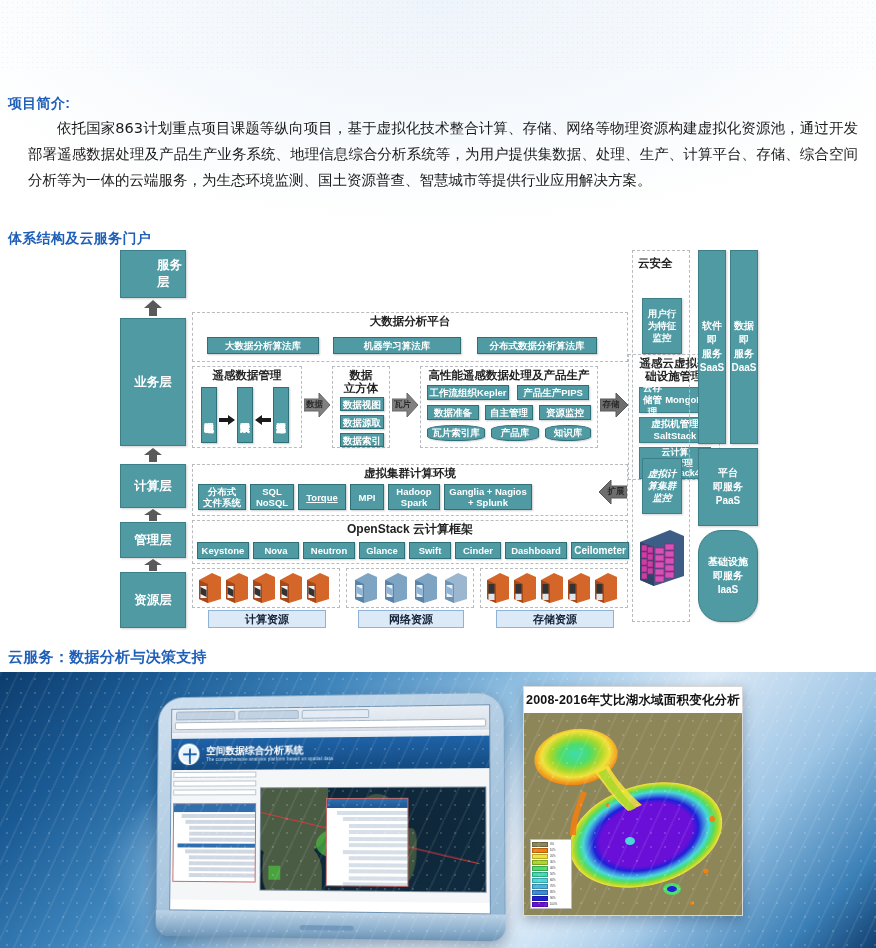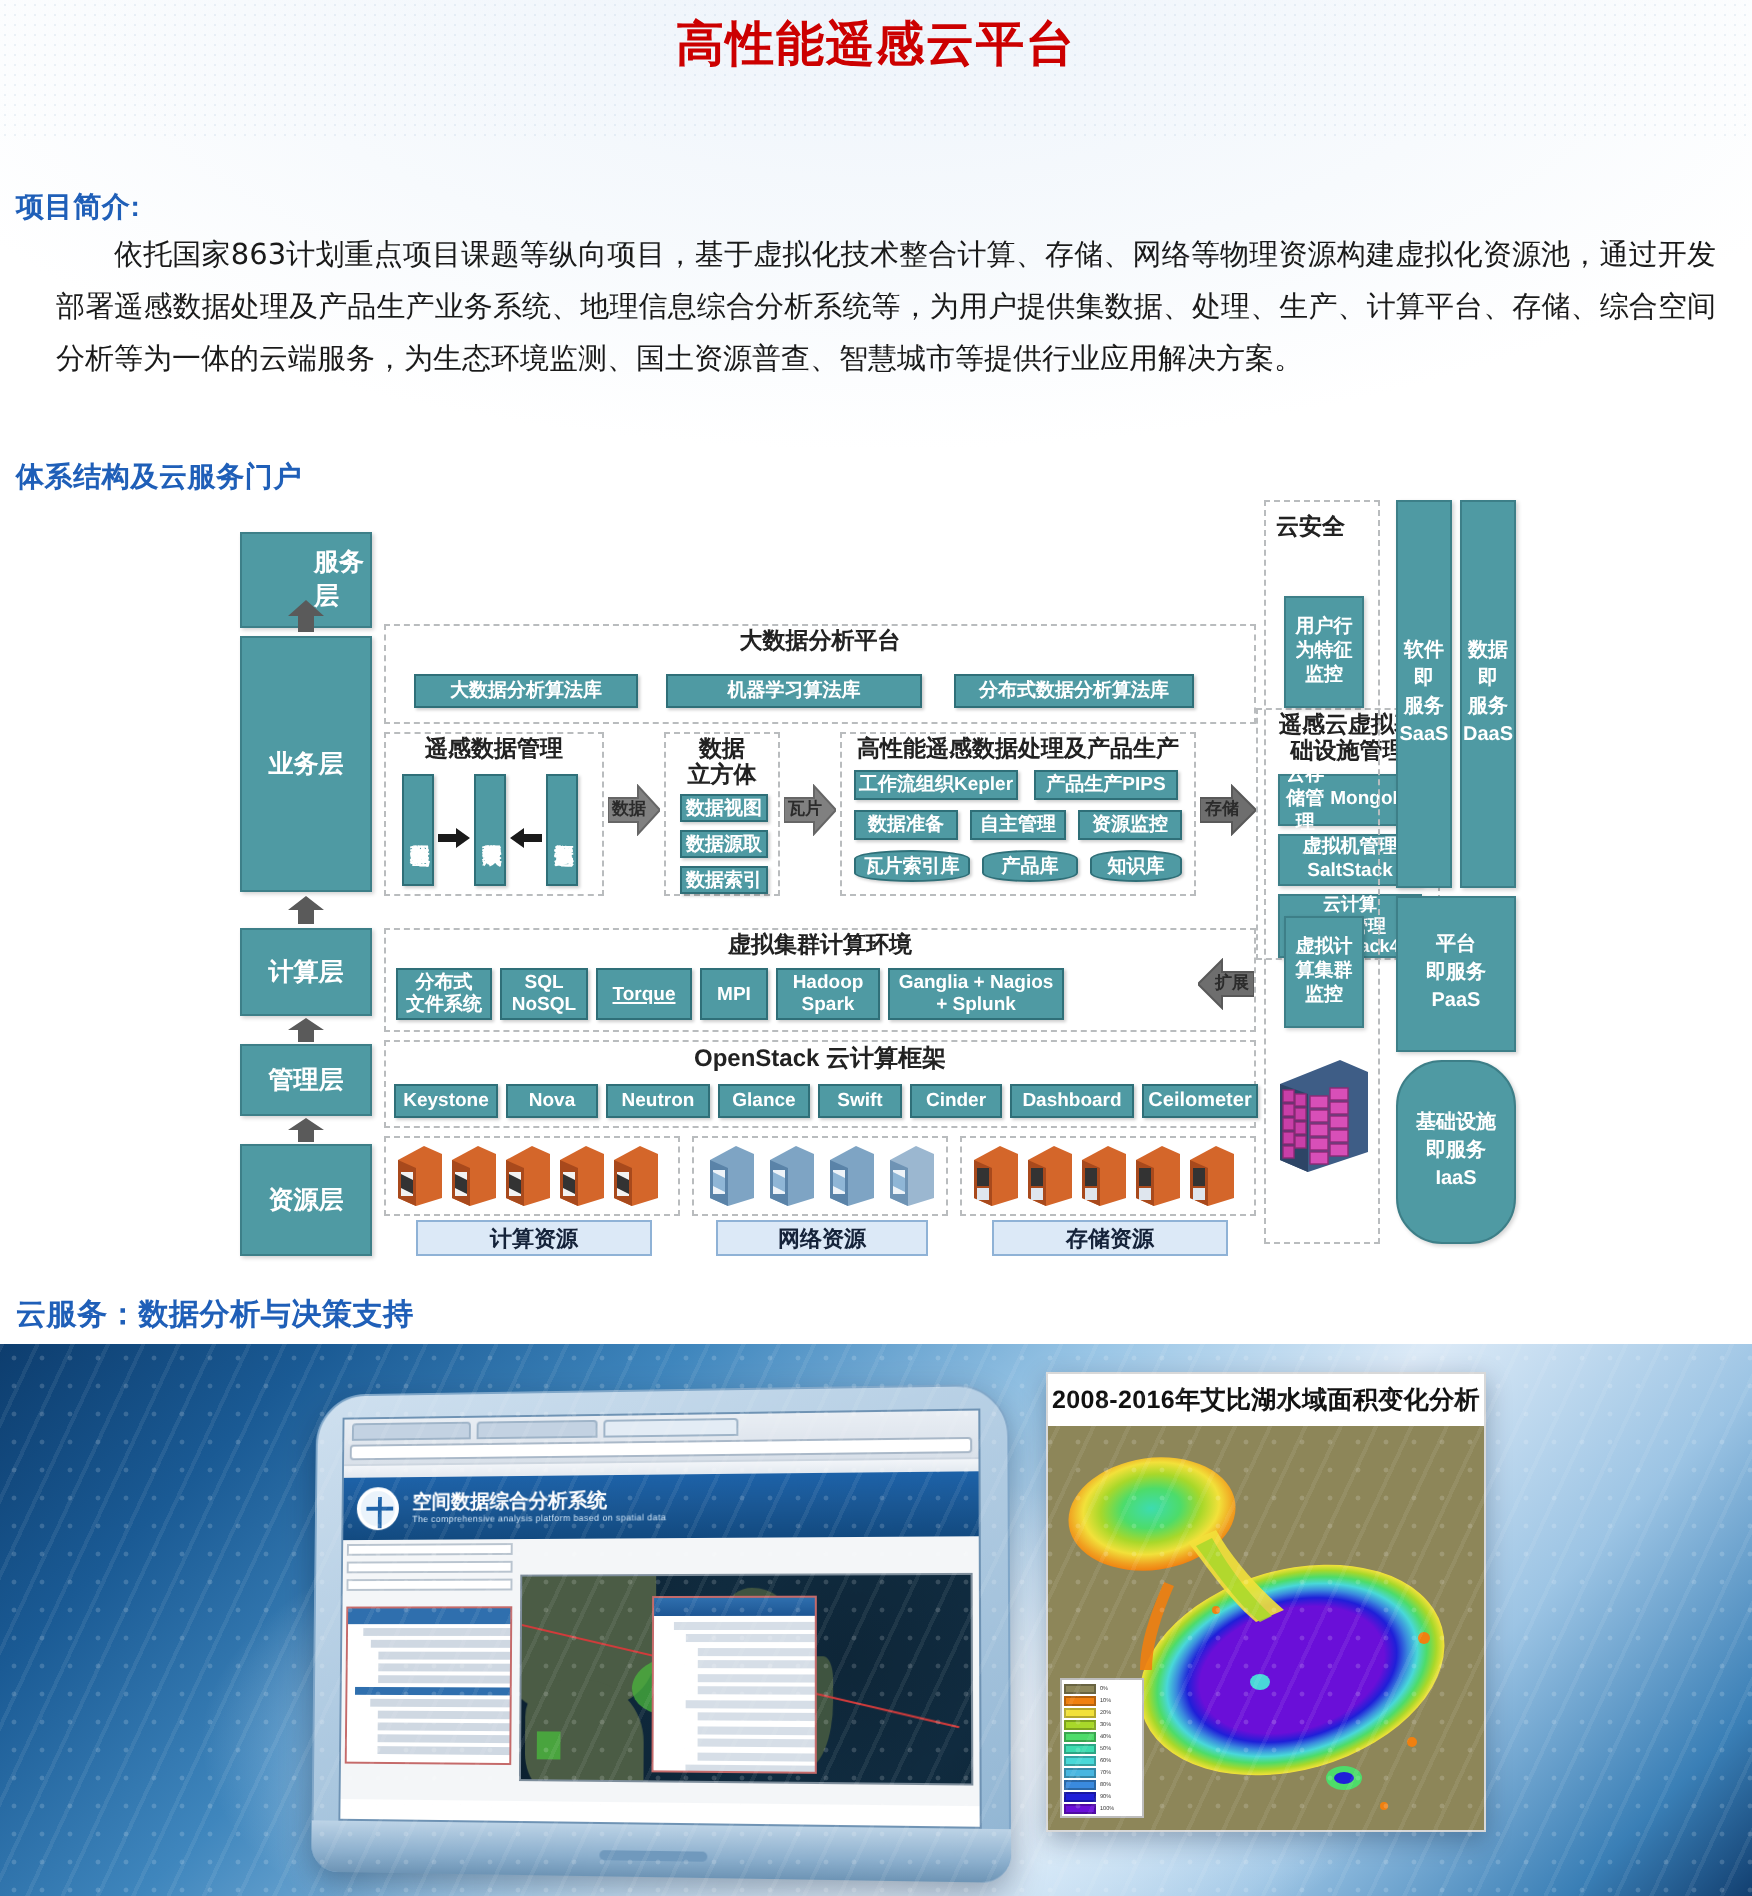--- a/index.html
+++ b/index.html
@@ -252,31 +252,30 @@
   }
   .lg-row { display:flex; align-items:center; height:6px; }
   .lg-sw { width:16px; height:5px; margin-right:2px; border:0.4px solid rgba(0,0,0,.25); }
   .lg-tx { font-size:2.8px; color:#333; }
 </style>
 </head>
 <body>
 
 <div id="page">
 
-  <div class="main-title">高性能遥感云平台</div>
 
   <div class="sec-head" id="intro-head">项目简介:</div>
   <div class="intro-body">依托国家863计划重点项目课题等纵向项目，基于虚拟化技术整合计算、存储、网络等物理资源构建虚拟化资源池，通过开发部署遥感数据处理及产品生产业务系统、地理信息综合分析系统等，为用户提供集数据、处理、生产、计算平台、存储、综合空间分析等为一体的云端服务，为生态环境监测、国土资源普查、智慧城市等提供行业应用解决方案。</div>
 
   <div class="sec-head" id="arch-head">体系结构及云服务门户</div>
 
   <div id="arch">
 
     <div class="layercol">
-      <div class="layerbox" style="top:16px;   height:48px;padding-left:36px;">服务层</div>
+      <div class="layerbox" style="top:0px;   height:48px;padding-left:36px;">服务层</div>
       <div class="uparrow" style="top:50px; height:16px;">
         <svg width="20" height="16" viewBox="0 0 20 16">
             <polygon points="10,0 19,8 14,8 14,16 6,16 6,8 1,8" fill="#5a5a5a"></polygon>
           </svg>
       </div>
       <div class="layerbox" style="top:68px;  height:128px;">业务层</div>
       <div class="uparrow" style="top:198px; height:14px;">
         <svg width="20" height="14" viewBox="0 0 20 14">
             <polygon points="10,0 19,7 14,7 14,14 6,14 6,7 1,7" fill="#5a5a5a"></polygon>
           </svg>
@@ -546,21 +545,21 @@
     <div class="rescap" style="left:376px; top:360px; width:118px; height:18px;">存储资源</div>
 
     <div class="panel" style="left:512px; top:0px; width:58px; height:372px; border-left:1px dashed #b9bcbe; background:transparent;">
     </div>
     <div class="vsec-title" style="left:518px; top:6px;">云安全</div>
     <div class="bigchip" style="left:522px; top:48px; width:40px; height:56px; flex-direction:column; font-size:9.5px; line-height:12px;">
       <span>用户行</span>
       <span>为特征</span>
       <span>监控</span>
     </div>
-    <div class="bigchip" style="left:522px; top:208px; width:40px; height:56px; flex-direction:column; font-size:9.5px; line-height:12px;">
+    <div class="bigchip" style="left:522px; top:208px; width:40px; height:56px; flex-direction:column; font-size:9.5px; line-height:12px;font-style:italic;">
       <span>虚拟计</span>
       <span>算集群</span>
       <span>监控</span>
     </div>
     <div style="position:absolute; left:520px; top:280px;">
       <svg width="44" height="56" viewBox="0 0 44 56">
         <polygon points="0,12 30,0 44,6 44,46 14,56 0,50" fill="#3e5d86"></polygon>
         <polygon points="0,12 14,17 14,56 0,50" fill="#2d4566"></polygon>
         <g fill="#c93fa8" stroke="#8d2a76" stroke-width=".7">
           <rect x="1.5" y="15" width="5.5" height="6"></rect>

